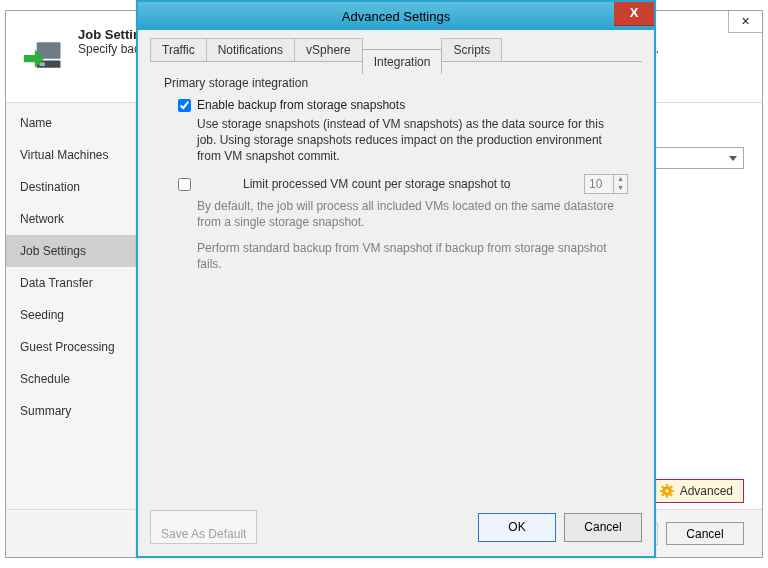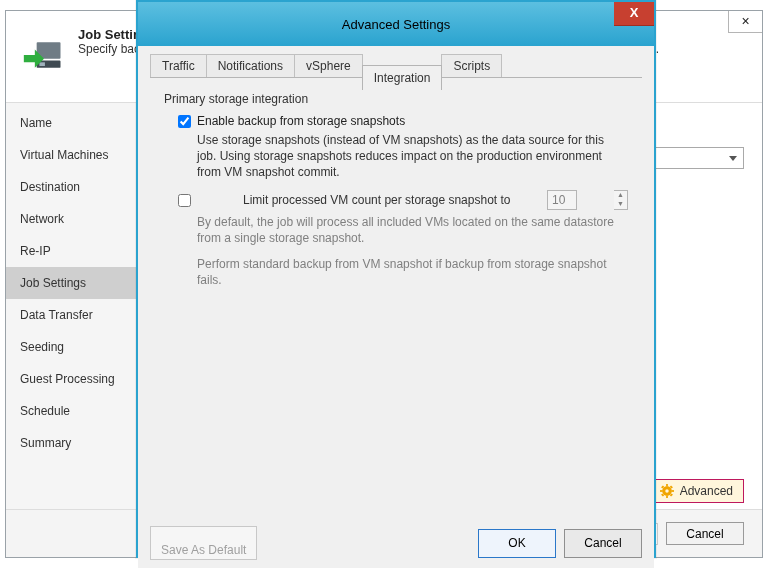--- a/index.html
+++ b/index.html
@@ -133,21 +133,21 @@
   
   .modal {
     position: absolute;
     left: 136px; top: 0;
     width: 520px; height: 558px;
     border: 2px solid #2aa3cf;
     background: #f0f0f0;
     box-shadow: 0 0 0 1px rgba(0,0,0,.05);
   }
   .modal-titlebar {
-    height: 44px;
+    height: 28px;
     background: #2aa3cf;
     background: linear-gradient(#5cbfe0,#2aa3cf);
     display: flex;
     align-items: center;
     justify-content: center;
     position: relative;
   }
   .modal-title {
     font-size: 13px;
     color: #000;
@@ -226,21 +226,20 @@
     align-items: center;
     padding-left: 14px;
     margin-bottom: 4px;
   }
   .limit-row input[type=checkbox] { margin: 0 6px 0 0; width:13px; height:13px; }
   .limit-label { flex: 1; font-size: 12px; color: #333; margin-left: 46px; }
   .spinner {
     display: flex;
     align-items: stretch;
     margin-left: 4px;
-    gap: 37px;
   }
   .spinner .num {
     width: 30px; height: 20px;
     border: 1px solid #b5b5b5;
     background: #f4f4f4;
     color: #808080;
     font-size: 12px;
     text-align: left;
     padding: 2px 4px;
   }
@@ -303,21 +302,20 @@
       <div class="wizard-sub">Specify backup repository and retention policy for the replica metadata, and customize advanced job settings.</div>
     </div>
   </div>
 
   <div class="wizard-body">
     <div class="nav">
       <div class="nav-item">Name</div>
       <div class="nav-item">Virtual Machines</div>
       <div class="nav-item">Destination</div>
       <div class="nav-item">Network</div>
-      <div class="nav-item">Re-IP</div>
       <div class="nav-item selected">Job Settings</div>
       <div class="nav-item">Data Transfer</div>
       <div class="nav-item">Seeding</div>
       <div class="nav-item">Guest Processing</div>
       <div class="nav-item">Schedule</div>
       <div class="nav-item">Summary</div>
     </div>
     <div class="content">
       <div class="combo"></div>
       <div class="advanced-btn">

